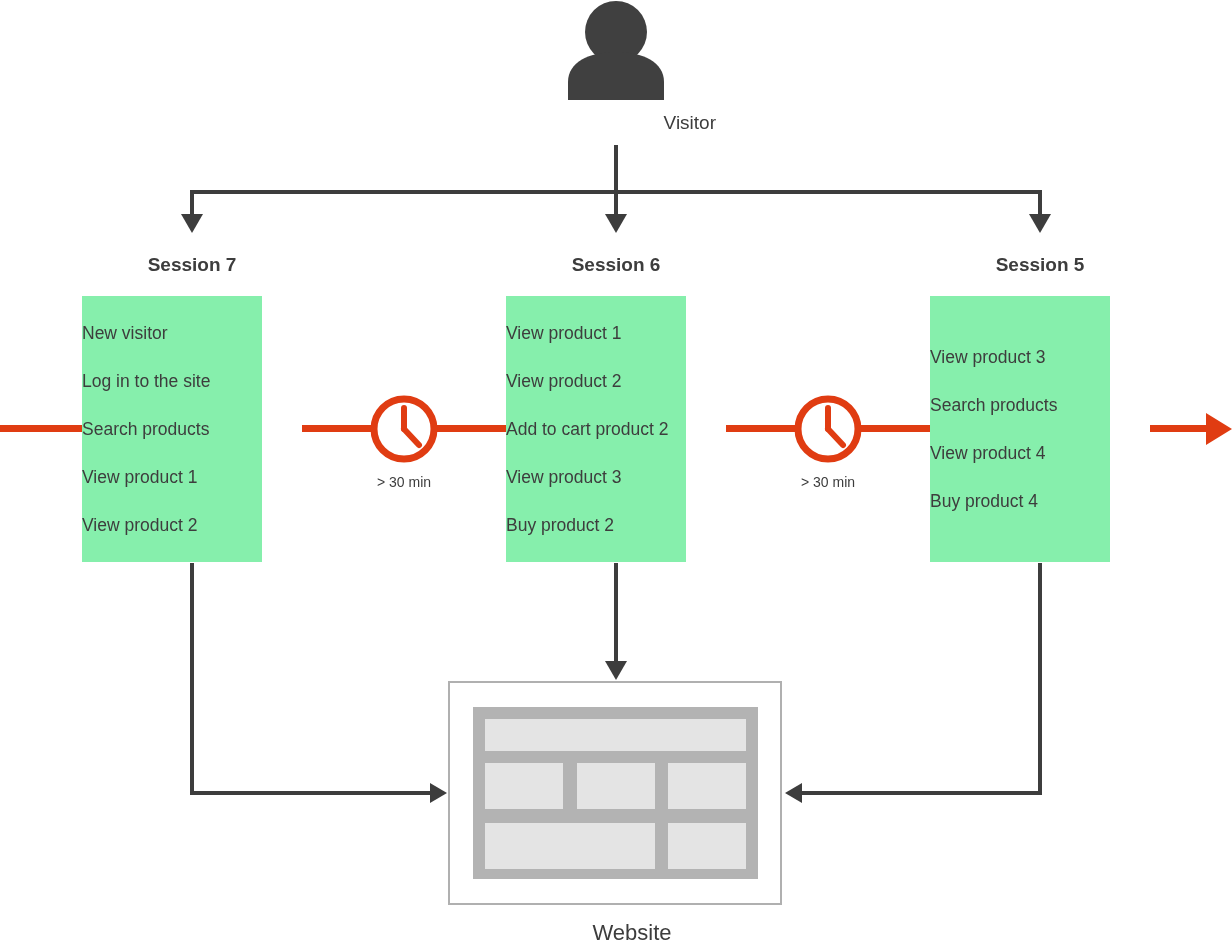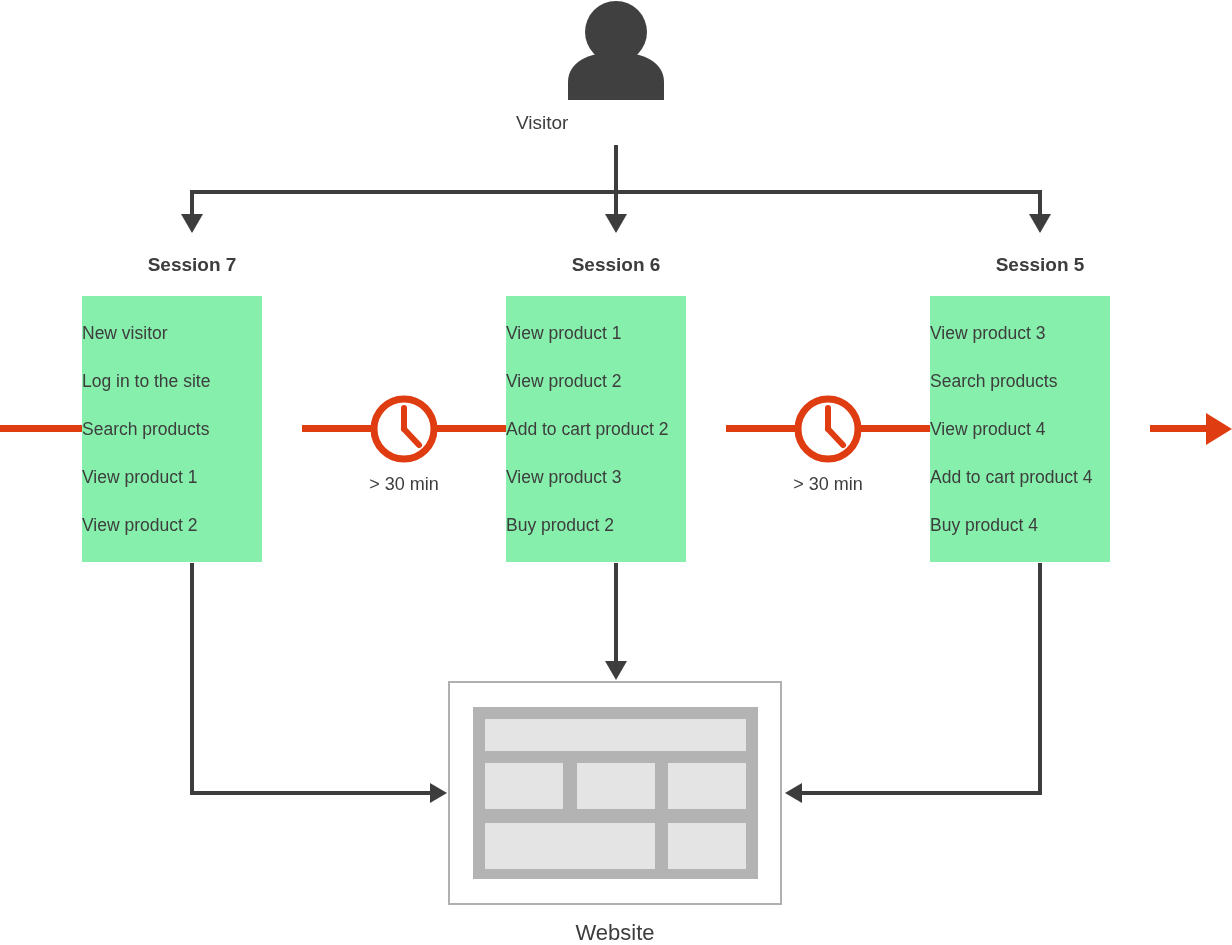--- a/index.html
+++ b/index.html
@@ -24,21 +24,21 @@
   #visitor-icon {
     left: 568px;
     top: 0px;
     width: 96px;
     height: 100px;
   }
   #visitor-label {
     left: 516px;
     top: 112px;
     width: 200px;
-    text-align: left;
+    text-align: right;
     font-size: 19px;
     color: #3d3d3d;
   }
 
   
   .session-title {
     font-size: 19px;
     font-weight: bold;
     color: #3d3d3d;
     text-align: center;
@@ -91,21 +91,21 @@
     border-top: 16px solid transparent;
     border-bottom: 16px solid transparent;
     border-left: 26px solid #e03c12;
   }
 
   
   .clock { width: 70px; height: 70px; top: 394px; }
   #clock-0 { left: 369px; }
   #clock-1 { left: 793px; }
   .gap-label {
-    font-size: 18px;
+    font-size: 14px;
     color: #3d3d3d;
     text-align: center;
     width: 160px;
     top: 474px;
   }
   #gap-label-0 { left: 324px; }
   #gap-label-1 { left: 748px; }
 
   
   #connectors {
@@ -133,21 +133,21 @@
   }
   .wf-block { background: #e4e4e4; }
   #wf-header { left: 485px; top: 719px; width: 261px; height: 32px; }
   #wf-c1 { left: 485px; top: 763px; width: 78px; height: 46px; }
   #wf-c2 { left: 577px; top: 763px; width: 78px; height: 46px; }
   #wf-c3 { left: 668px; top: 763px; width: 78px; height: 46px; }
   #wf-b1 { left: 485px; top: 823px; width: 170px; height: 46px; }
   #wf-b2 { left: 668px; top: 823px; width: 78px; height: 46px; }
 
   #website-label {
-    left: 515px;
+    left: 532px;
     top: 920px;
     width: 200px;
     text-align: center;
     font-size: 22px;
     color: #3d3d3d;
   }
 </style>
 </head>
 <body>
 
@@ -199,21 +199,20 @@
     <div class="session-event">View product 2</div>
     <div class="session-event">Add to cart product 2</div>
     <div class="session-event">View product 3</div>
     <div class="session-event">Buy product 2</div>
   </div>
 
   <div class="abs session-box" id="session-box-2">
     <div class="session-event">View product 3</div>
     <div class="session-event">Search products</div>
     <div class="session-event">View product 4</div>
-    <div class="session-event">Add to cart product 4</div>
     <div class="session-event">Buy product 4</div>
   </div>
 
   <div class="abs red-seg" id="red-seg-left"></div>
   <div class="abs red-seg" id="red-seg-1"></div>
   <div class="abs red-seg" id="red-seg-2"></div>
   <div class="abs red-seg" id="red-seg-3"></div>
   <div class="abs red-seg" id="red-seg-4"></div>
   <div class="abs red-seg" id="red-seg-right"></div>
   <div class="abs" id="red-arrow-head"></div>

